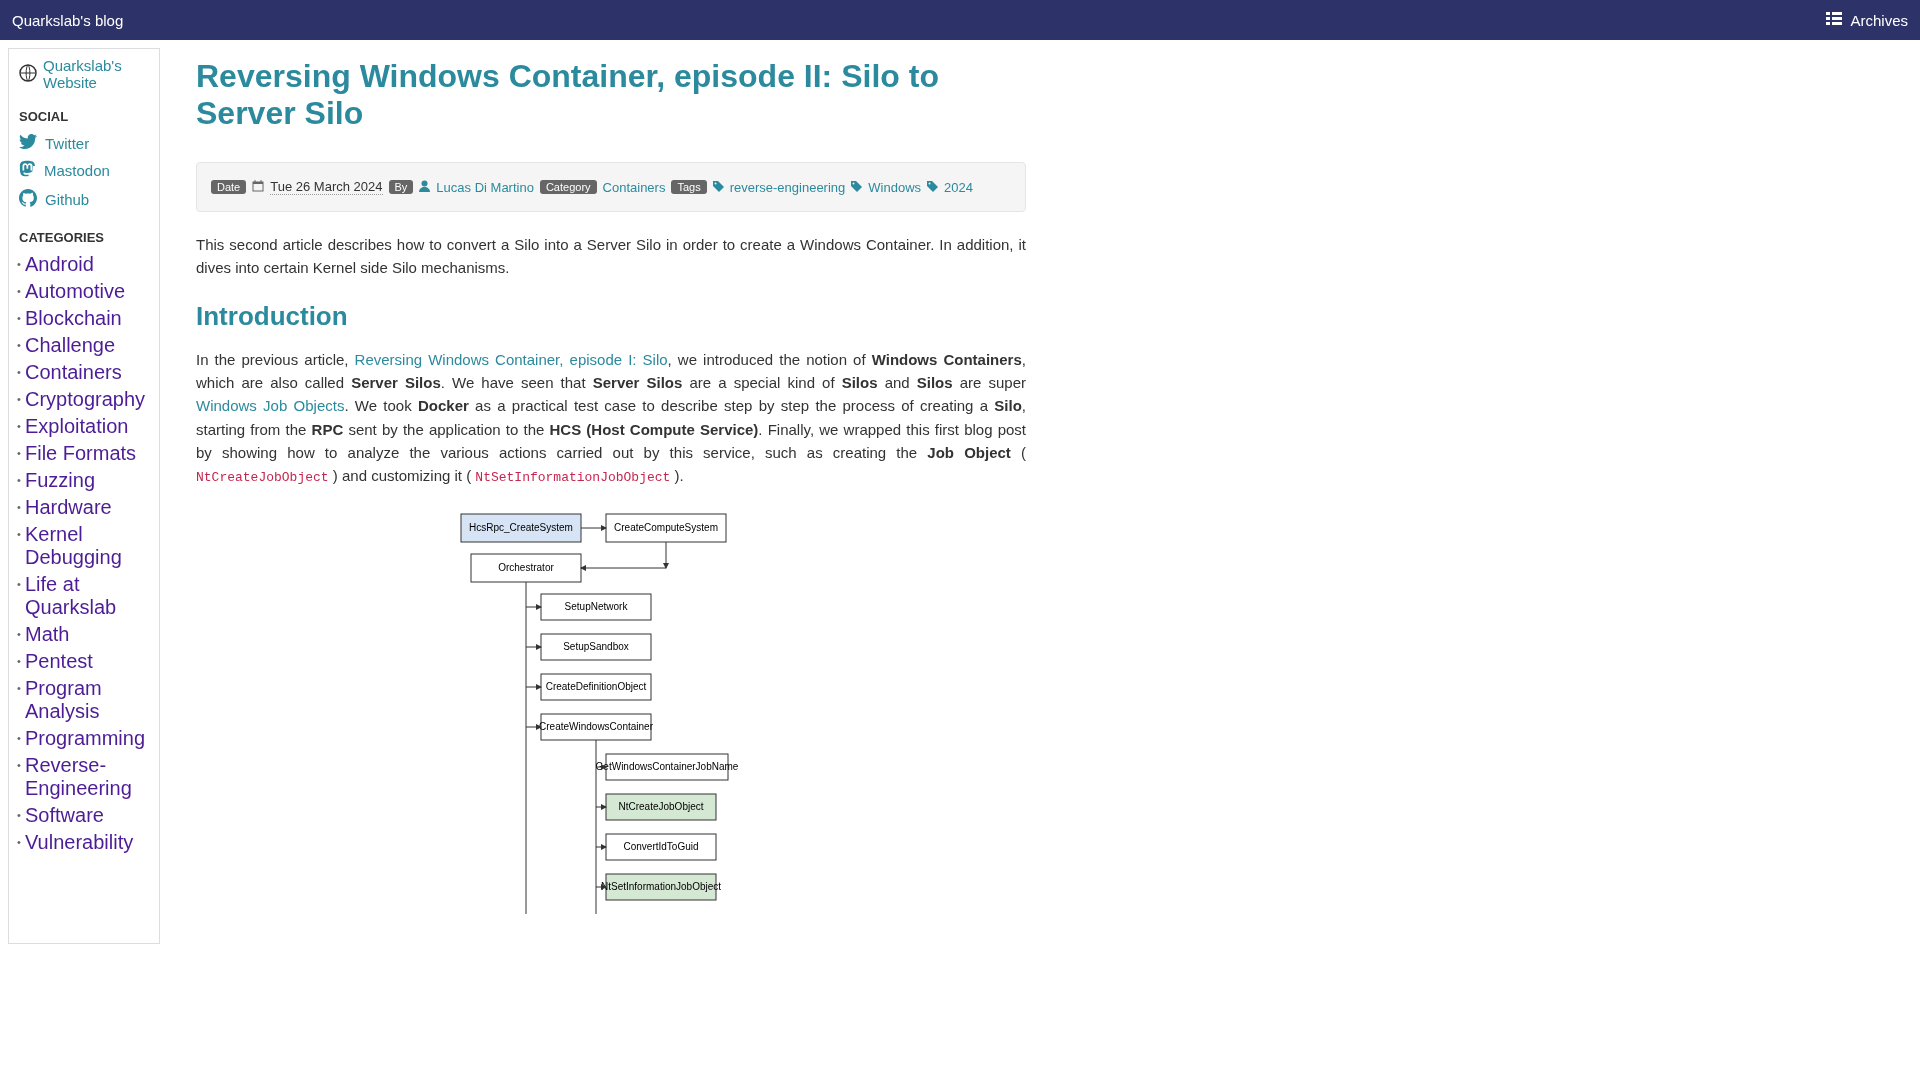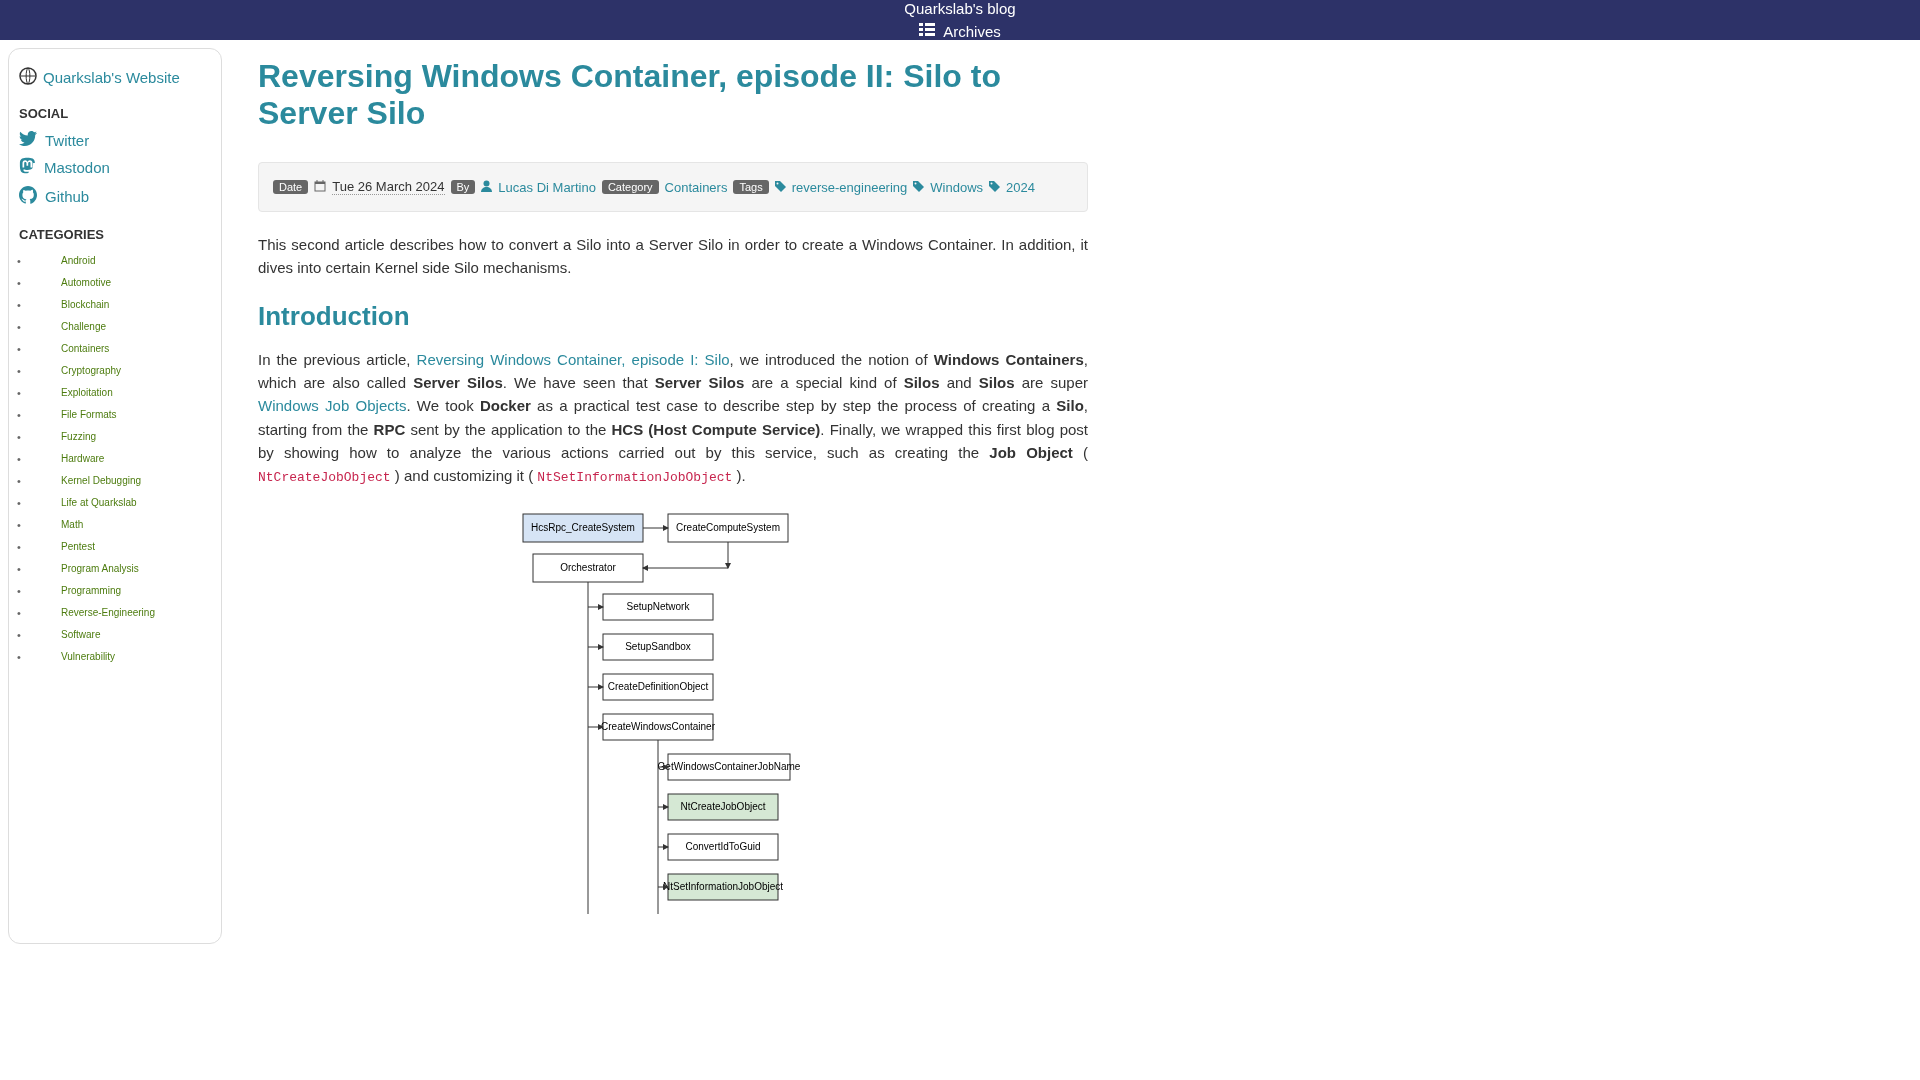--- a/index.html
+++ b/index.html
@@ -1,33 +1,33 @@
 <!DOCTYPE html>
 <html><head>
   <meta charset="utf-8">
   <style>
     * { margin: 0; padding: 0; box-sizing: border-box; }
     body { font-family: -apple-system, BlinkMacSystemFont, 'Segoe UI', sans-serif; background: #fff; color: #333; }
     
-    .top-nav { background: #2d3268; height: 40px; display: flex; align-items: center; justify-content: space-between; padding: 0 12px; flex-direction: column; }
+    .top-nav { background: #2d3268; height: 40px; display: flex; align-items: center; justify-content: space-between; padding: 0 12px; }
     .top-nav-brand { color: #fff; font-size: 15px; }
     .top-nav-archives { color: #fff; font-size: 15px; display: flex; align-items: flex-start; gap: 8px; cursor: pointer; }
     
     .container { display: flex; padding: 8px; gap: 16px; }
     
-    .sidebar { width: 214px; flex-shrink: 0; border: 1px solid #ddd; border-radius: 12px; padding: 18px 10px; }
+    .sidebar { width: 152px; flex-shrink: 0; border: 1px solid #ddd; border-radius: 0; padding: 8px 10px; }
     .sidebar-logo-link { display: flex; align-items: center; gap: 6px; color: #2b8a9d; text-decoration: none; font-size: 15px; margin-bottom: 18px; }
     .sidebar-heading { font-size: 13px; font-weight: 700; color: #333; margin-bottom: 8px; margin-top: 4px; }
     .social-list { list-style: none; margin-bottom: 18px; }
     .social-list li { margin-bottom: 4px; }
     .social-list a { color: #2b8a9d; text-decoration: none; font-size: 15px; display: flex; align-items: center; gap: 8px; padding: 2px 0; }
     .category-list { list-style: none; }
     .category-list li { margin-bottom: 4px; padding-left: 6px; position: relative; }
     .category-list li::before { content: "•"; position: absolute; left: -2px; color: #666; font-size: 11px; top: 5px; }
-    .category-list a { color: #4d7c0f; text-decoration: none; font-size: 10px; margin-left: 36px; }
+    .category-list a { color: #4c1d95; text-decoration: none; font-size: 20px; }
     
     .main { flex: 1; padding: 10px 20px; max-width: 870px; }
     .article-title { color: #2b8a9d; font-size: 32px; font-weight: 600; margin-bottom: 30px; }
     
     .meta-box { background: #f5f5f5; border: 1px solid #e5e5e5; border-radius: 4px; padding: 16px 14px; margin-bottom: 21px; font-size: 13px; display: flex; align-items: center; flex-wrap: wrap; gap: 6px; }
     .meta-badge { background: #666; color: #fff; padding: 1px 6px; border-radius: 3px; font-size: 11px; }
     .meta-link { color: #2b8a9d; text-decoration: none; }
     .meta-text { color: #333; border-bottom: 1px dotted #999; }
     .meta-icon { color: #666; }
     

